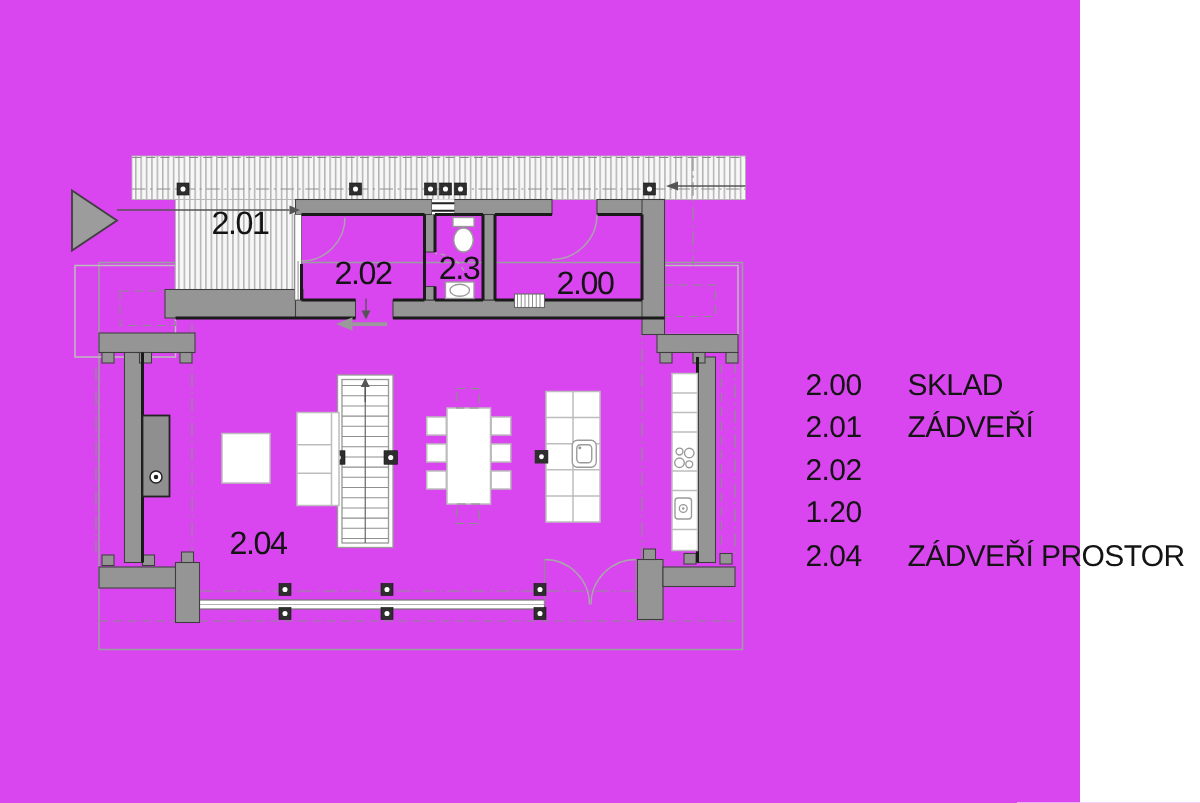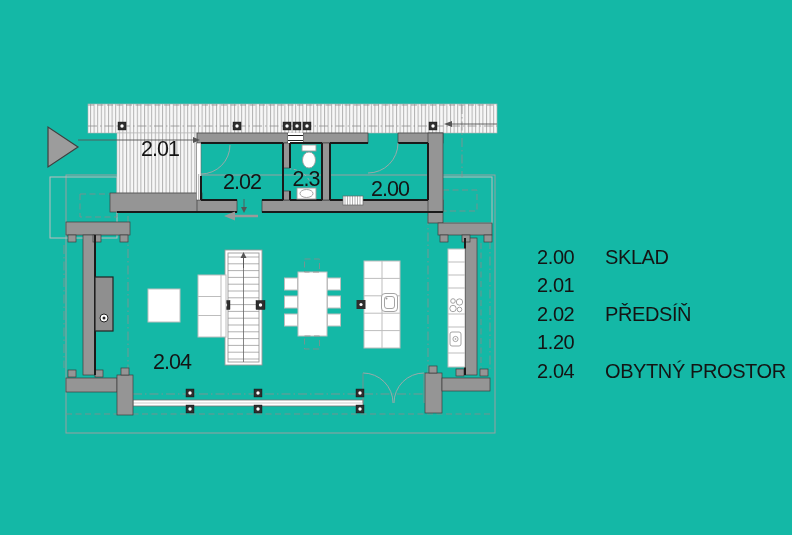--- a/index.html
+++ b/index.html
@@ -1,17 +1,17 @@
 <!DOCTYPE html>
 <html style="--wall-fill: #959595; --outline: #1a1a1a; --furniture-line: #bdbdbd; --hatch-line: #b3b3b3; --arrow-fill: #9c9c9c;"><head>
 <meta charset="utf-8">
 <style>
   html,body{margin:0;padding:0;background:#fff;width:800px;height:535px;overflow:hidden;
     font-family:"Liberation Sans",sans-serif;}
-  #stage{position:relative;width:792px;height:535px;background:#14b8a6;}
+  #stage{position:relative;width:720px;height:535px;background:#d946ef;}
   svg{position:absolute;left:0;top:0;}
   
   .wall{fill:var(--wall-fill,#959595);stroke:#3d3d3d;stroke-width:.7;}
   .pil{fill:var(--wall-fill,#959595);stroke:#3d3d3d;stroke-width:.7;}
   .blk{stroke:var(--outline,#1a1a1a);stroke-width:2;fill:none;stroke-linecap:butt;}
   .furn{stroke:var(--furniture-line,#bdbdbd);fill:#fff;stroke-width:1;}
   .furnl{stroke:var(--furniture-line,#bdbdbd);fill:none;stroke-width:1;}
   .fix{stroke:#9a9a9a;fill:#fff;stroke-width:.9;}
   .fixl{stroke:#9a9a9a;fill:none;stroke-width:.9;}
   .arc{stroke:#a8a8a8;fill:none;stroke-width:.9;}
@@ -301,27 +301,27 @@
   </g>
 </svg>
 
 <div class="legend">
   <div class="lrow">
     <span class="lnum">2.00</span>
     <span class="lname">SKLAD</span>
   </div>
   <div class="lrow">
     <span class="lnum">2.01</span>
+    <span class="lname">ZÁDVEŘÍ</span>
   </div>
   <div class="lrow">
     <span class="lnum">2.02</span>
-    <span class="lname">PŘEDSÍŇ</span>
   </div>
   <div class="lrow">
     <span class="lnum">1.20</span>
   </div>
   <div class="lrow">
     <span class="lnum">2.04</span>
-    <span class="lname">OBYTNÝ PROSTOR</span>
+    <span class="lname">ZÁDVEŘÍ PROSTOR</span>
   </div>
 </div>
 
 </div>
 
 </body></html>

